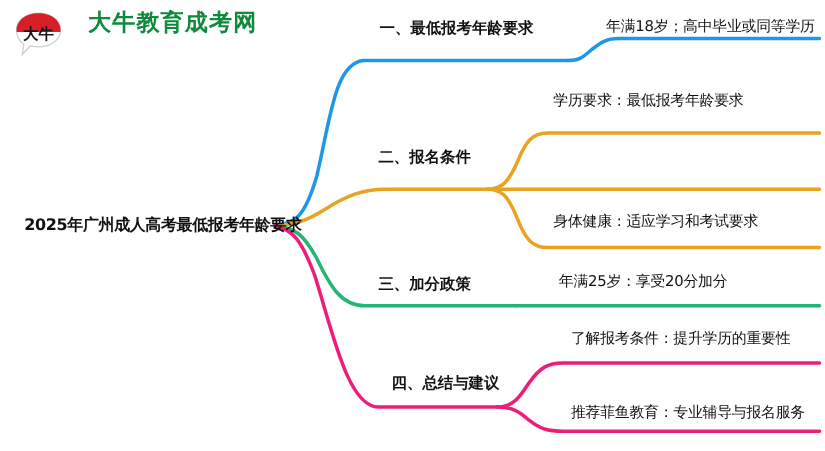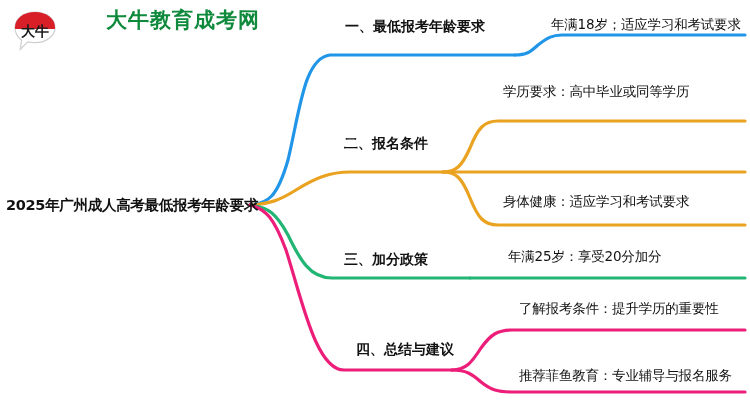--- a/index.html
+++ b/index.html
@@ -13,21 +13,21 @@
   #stage{position:absolute;left:0;top:0;width:750px;height:410px;}
 
   
   .logo-wrap{
     position:absolute;left:12px;top:10px;
     display:flex;align-items:flex-start;gap:22px;
   }
   .logo-mark{
     position:relative;width:46px;height:42px;flex:none;
   }
-  .logo-text-block{display:flex;flex-direction:column;line-height:1;margin-left:26px;}
+  .logo-text-block{display:flex;flex-direction:column;line-height:1;}
   .logo-cn{
     font-size:21px;font-weight:bold;color:#0f8a3c;
     letter-spacing:1px;white-space:nowrap;
     font-family:"DejaVu Sans","Liberation Sans",sans-serif;
   }
   .logo-en{
     margin-top:4px;
     font-size:12.5px;font-weight:bold;color:#0f8a3c;
     letter-spacing:0.2px;white-space:nowrap;
     font-family:"Liberation Sans",sans-serif;
@@ -92,27 +92,27 @@
 
       <path stroke="#22b573" d="M470,278 L745,278"></path>
 
       <path stroke="#ec1e79" d="M250,205 C266,209 274,218 286,250 C302,300 316,370 344,370 L452,370"></path>
 
       <path stroke="#ec1e79" d="M452,370 C466,370 472,362 481,348 C491,334 498,330 512,330 L745,330"></path>
       <path stroke="#ec1e79" d="M452,370 C466,370 472,374 481,382 C491,390 498,392 512,392 L745,392"></path>
     </g>
   </svg>
 
-  <div class="node root" style="left:6px;top:198px;">2025年广州成人高考最低报考年龄要求</div>
+  <div class="node root" style="left:22px;top:198px;">2025年广州成人高考最低报考年龄要求</div>
 
   <div class="node lvl1" style="left:345px;top:19px;">一、最低报考年龄要求</div>
-  <div class="node lvl2" style="left:551px;top:18px;">年满18岁；适应学习和考试要求</div>
+  <div class="node lvl2" style="left:551px;top:18px;">年满18岁；高中毕业或同等学历</div>
 
   <div class="node lvl1" style="left:344px;top:136px;">二、报名条件</div>
-  <div class="node lvl2" style="left:503px;top:85px;">学历要求：高中毕业或同等学历</div>
+  <div class="node lvl2" style="left:503px;top:85px;">学历要求：最低报考年龄要求</div>
   <div class="node lvl2" style="left:503px;top:195px;">身体健康：适应学习和考试要求</div>
 
   <div class="node lvl1" style="left:344px;top:252px;">三、加分政策</div>
   <div class="node lvl2" style="left:508px;top:250px;text-align:center;">年满25岁：享受20分加分</div>
 
   <div class="node lvl1" style="left:356px;top:342px;">四、总结与建议</div>
   <div class="node lvl2" style="left:519px;top:302px;">了解报考条件：提升学历的重要性</div>
   <div class="node lvl2" style="left:519px;top:369px;">推荐菲鱼教育：专业辅导与报名服务</div>
 
 </div>

